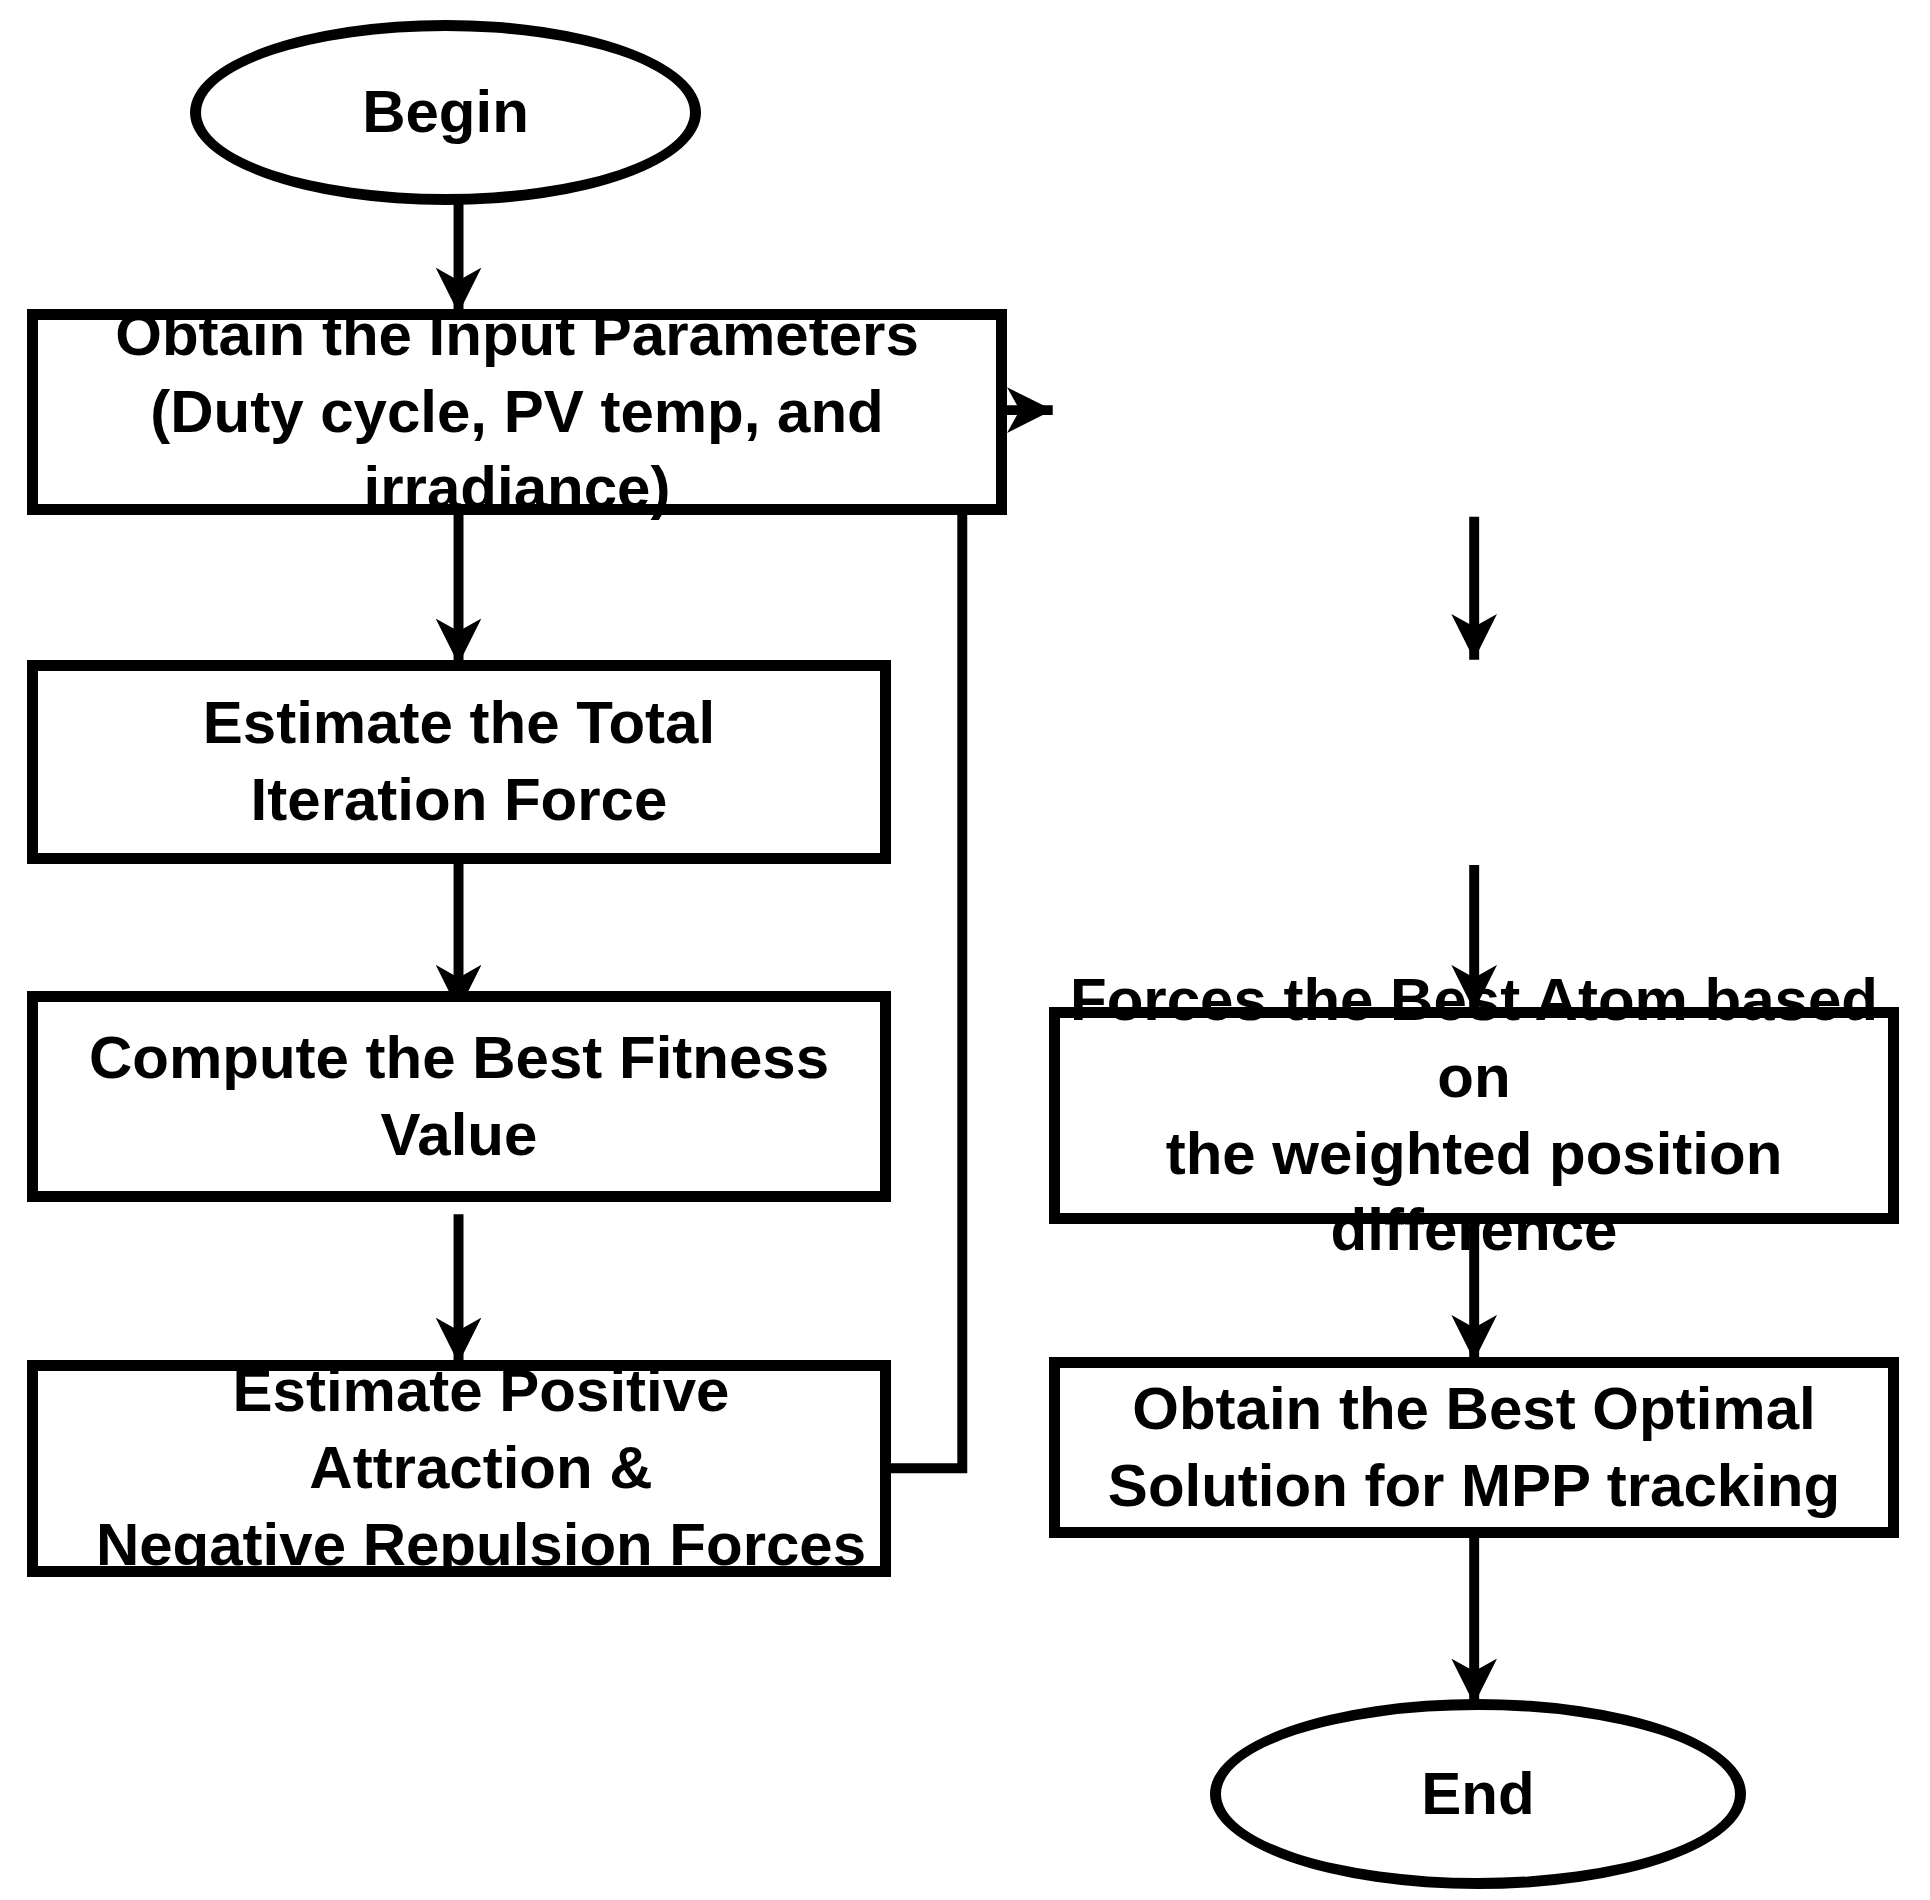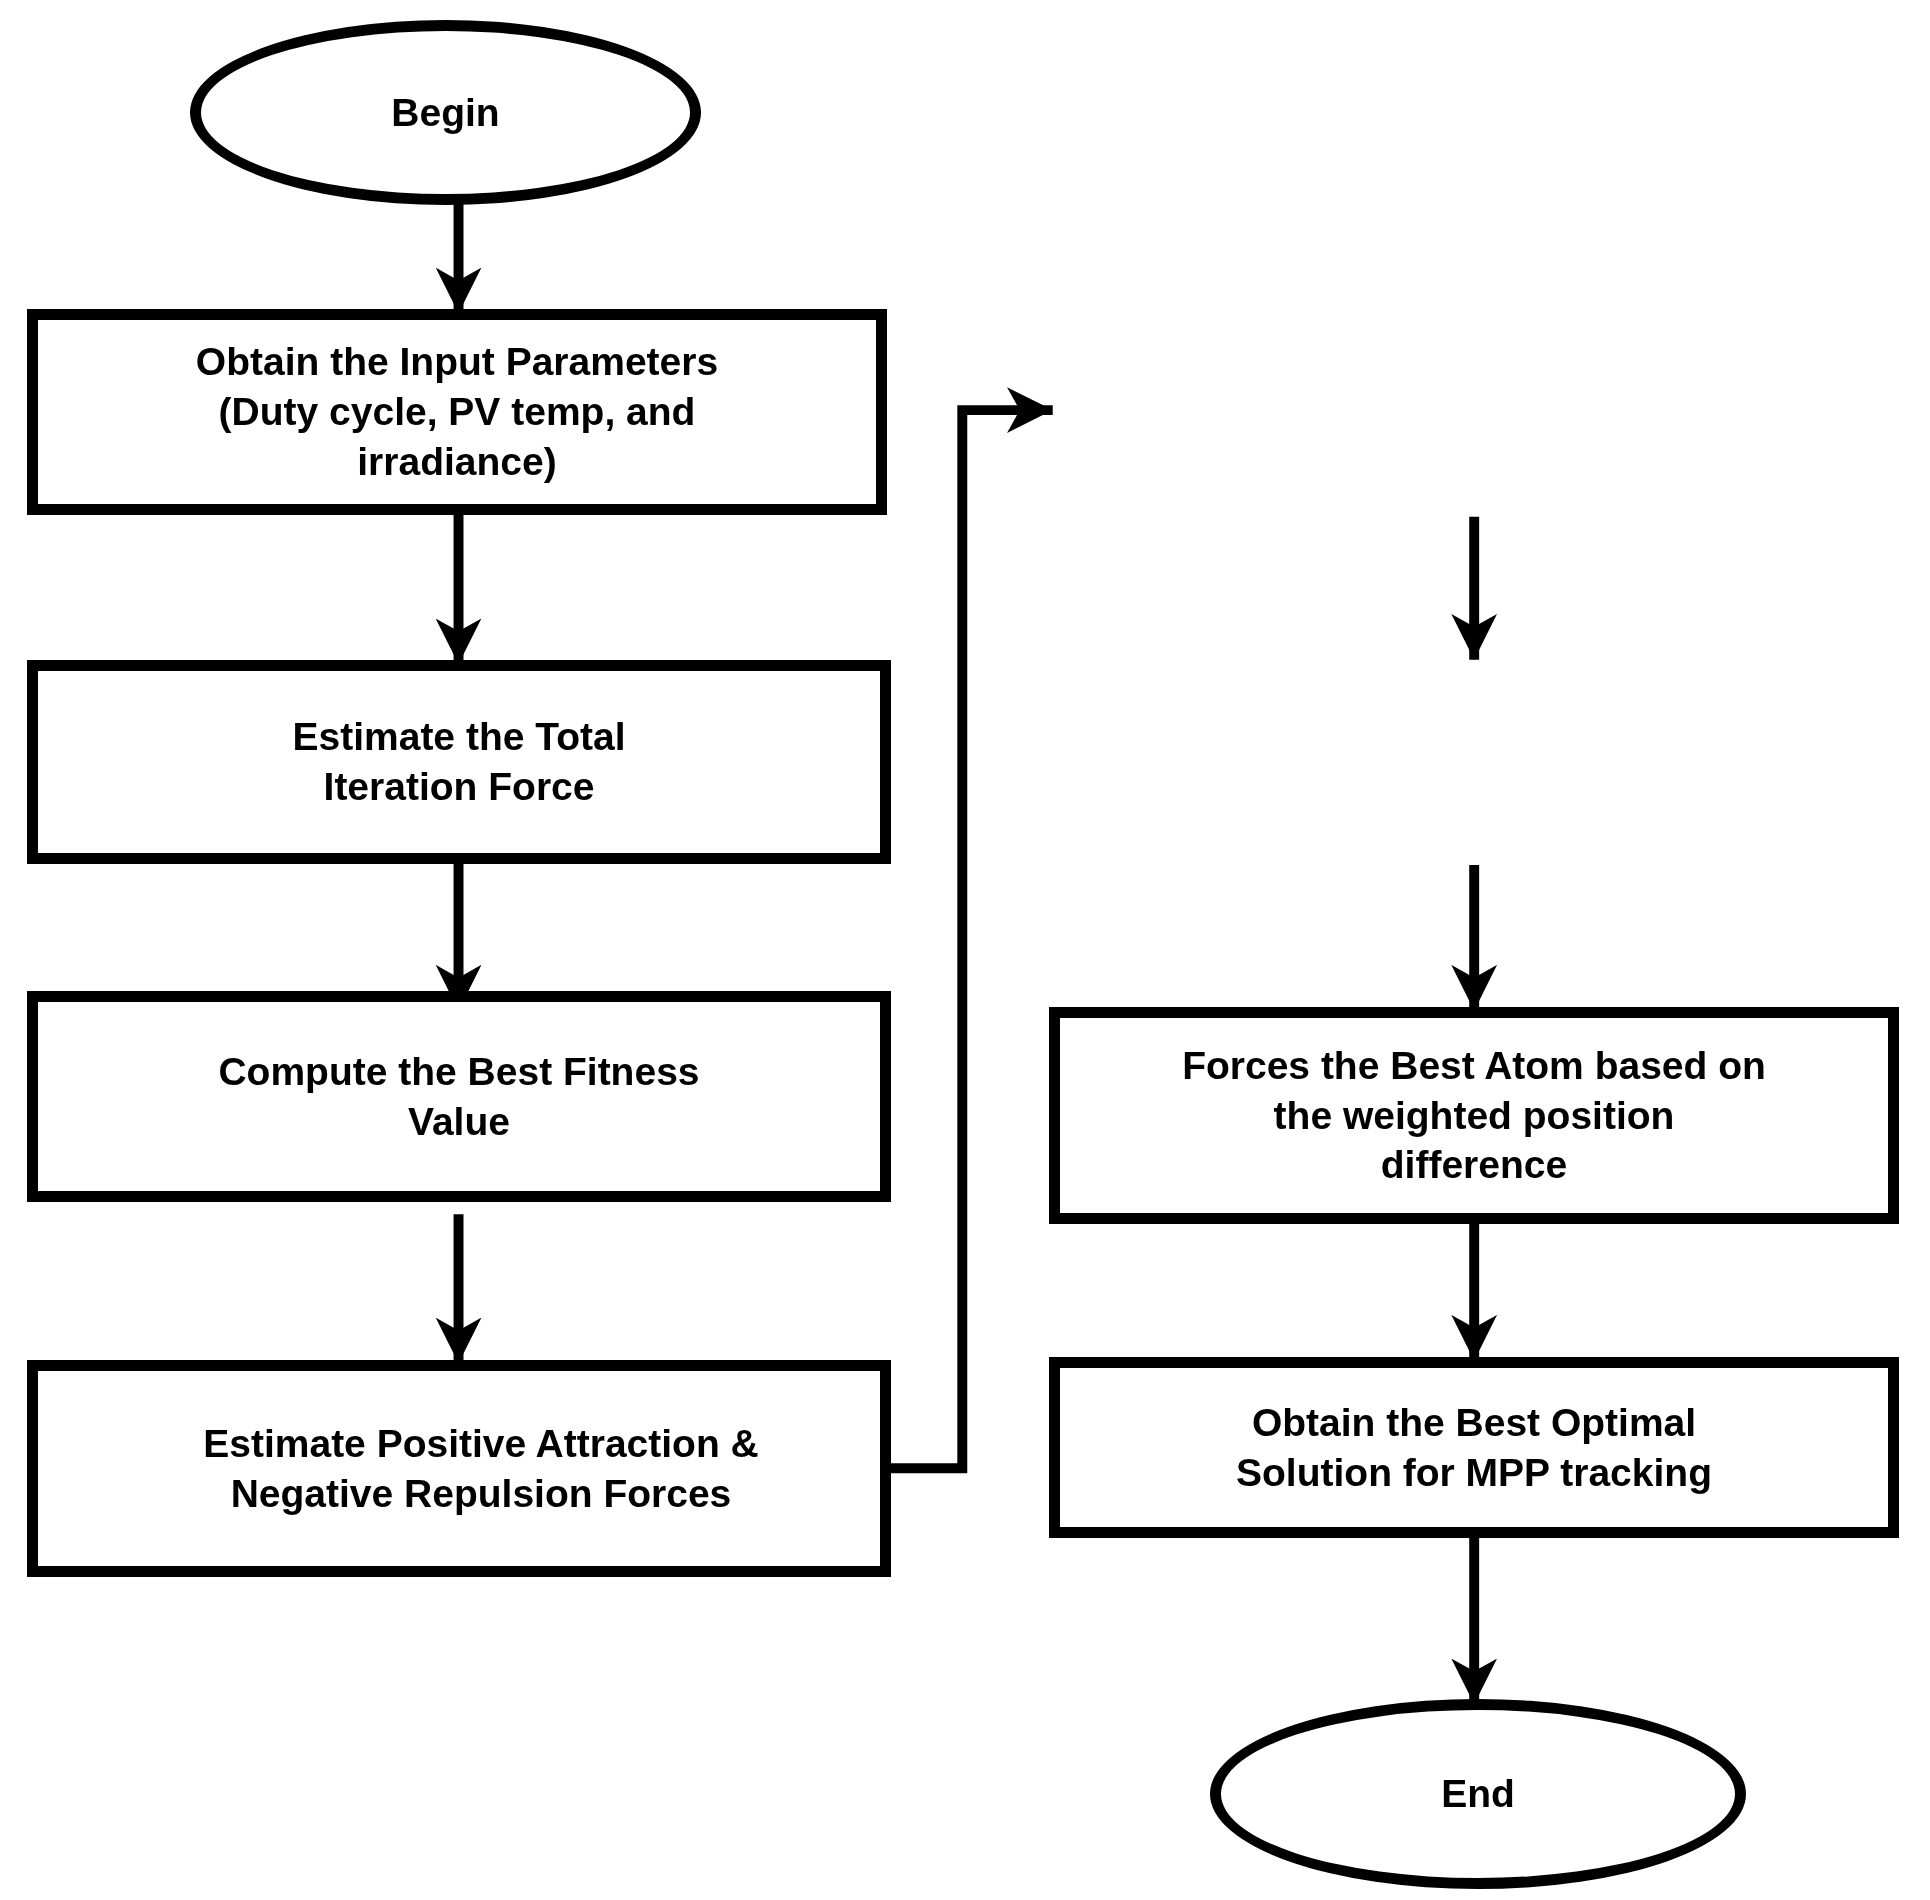--- a/index.html
+++ b/index.html
@@ -14,30 +14,30 @@
   }
   .node {
     position: absolute;
     box-sizing: border-box;
     background: #ffffff;
     display: flex;
     align-items: center;
     justify-content: center;
     text-align: center;
     font-weight: bold;
-    font-size: 39px;
+    font-size: 60px;
     line-height: 1.28;
     color: #000000;
   }
   .node .label { white-space: pre-line; padding: 0 9px; }
   .process { border: 11.8px solid #000000; }
   .terminator { border: 11.8px solid #000000; border-radius: 50%; }
 
   
-  #box-obtain-inputs        { left: 27px;   top: 309px;  width: 860px; height: 206px; }
+  #box-obtain-inputs        { left: 27px;   top: 309px;  width: 980px; height: 206px; }
   #box-estimate-force       { left: 27px;   top: 660px;  width: 864px; height: 204px; text-align: center; }
   #box-compute-fitness      { left: 27px;   top: 991px; width: 864px; height: 211px; }
   #box-estimate-attraction  { left: 27px;   top: 1360px; width: 864px; height: 217px; padding-left: 44px; }
   
   #box-update-position      { left: 1049px; top: 308px;  width: 850px; height: 213px; }
   #box-compute-distance     { left: 1049px; top: 656px;  width: 850px; height: 213px; }
   #box-select-atom          { left: 1049px; top: 1007px; width: 850px; height: 217px; }
   #box-obtain-solution      { left: 1049px; top: 1357px; width: 850px; height: 181px; }
   
   #node-begin               { left: 190px;  top: 20px;   width: 511px; height: 185px; }

